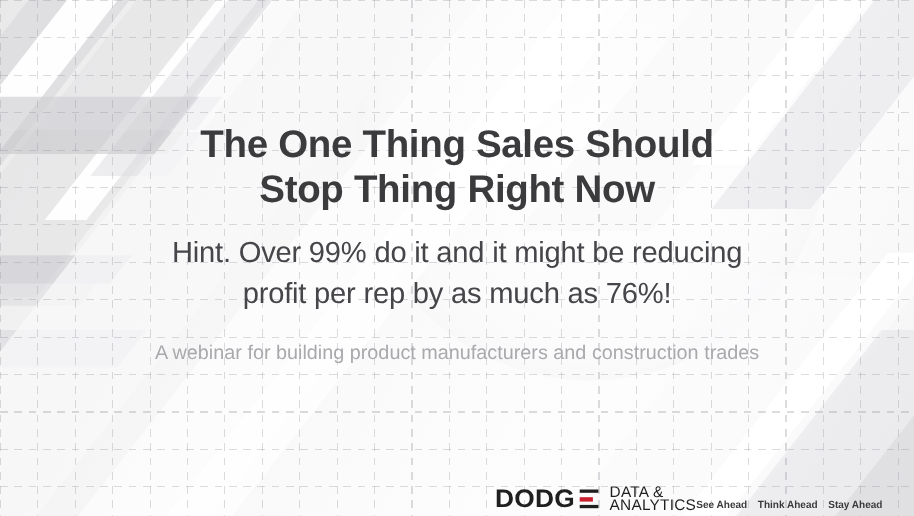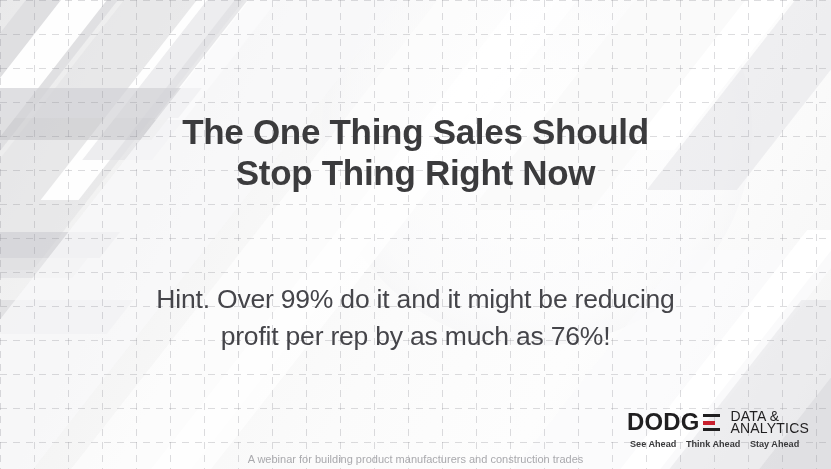--- a/index.html
+++ b/index.html
@@ -74,21 +74,20 @@
     transform: skewX(-38deg);
   }
 
   
   .content {
     position: absolute;
     inset: 0;
     display: flex;
     flex-direction: column;
     align-items: center;
-    justify-content: space-between;
   }
 
   .title {
     margin: 0;
     width: 660px;
     text-align: center;
     font-size: 35px;
     line-height: 41px;
     font-weight: bold;
     letter-spacing: -0.3px;
@@ -105,35 +104,35 @@
     font-weight: normal;
     letter-spacing: -0.2px;
     color: #45454a;
     margin-top: 18px;
   }
 
   .kicker {
     margin: 0;
     width: 740px;
     text-align: center;
-    font-size: 11px;
+    font-size: 18px;
     line-height: 20px;
     font-weight: normal;
     color: #a9a9ad;
     margin-top: 25px;
   }
 
   
   .logo {
     position: absolute;
     right: 22px;
-    bottom: 20px;
-    display: flex;
-    flex-direction: column;
-    align-items: center;
+    bottom: 4px;
+    display: flex;
+    flex-direction: row;
+    align-items: flex-end;
   }
   .logo-top {
     display: flex;
     align-items: center;
     gap: 6px;
   }
   .logo-word {
     font-size: 23px;
     line-height: 23px;
     font-weight: bold;

